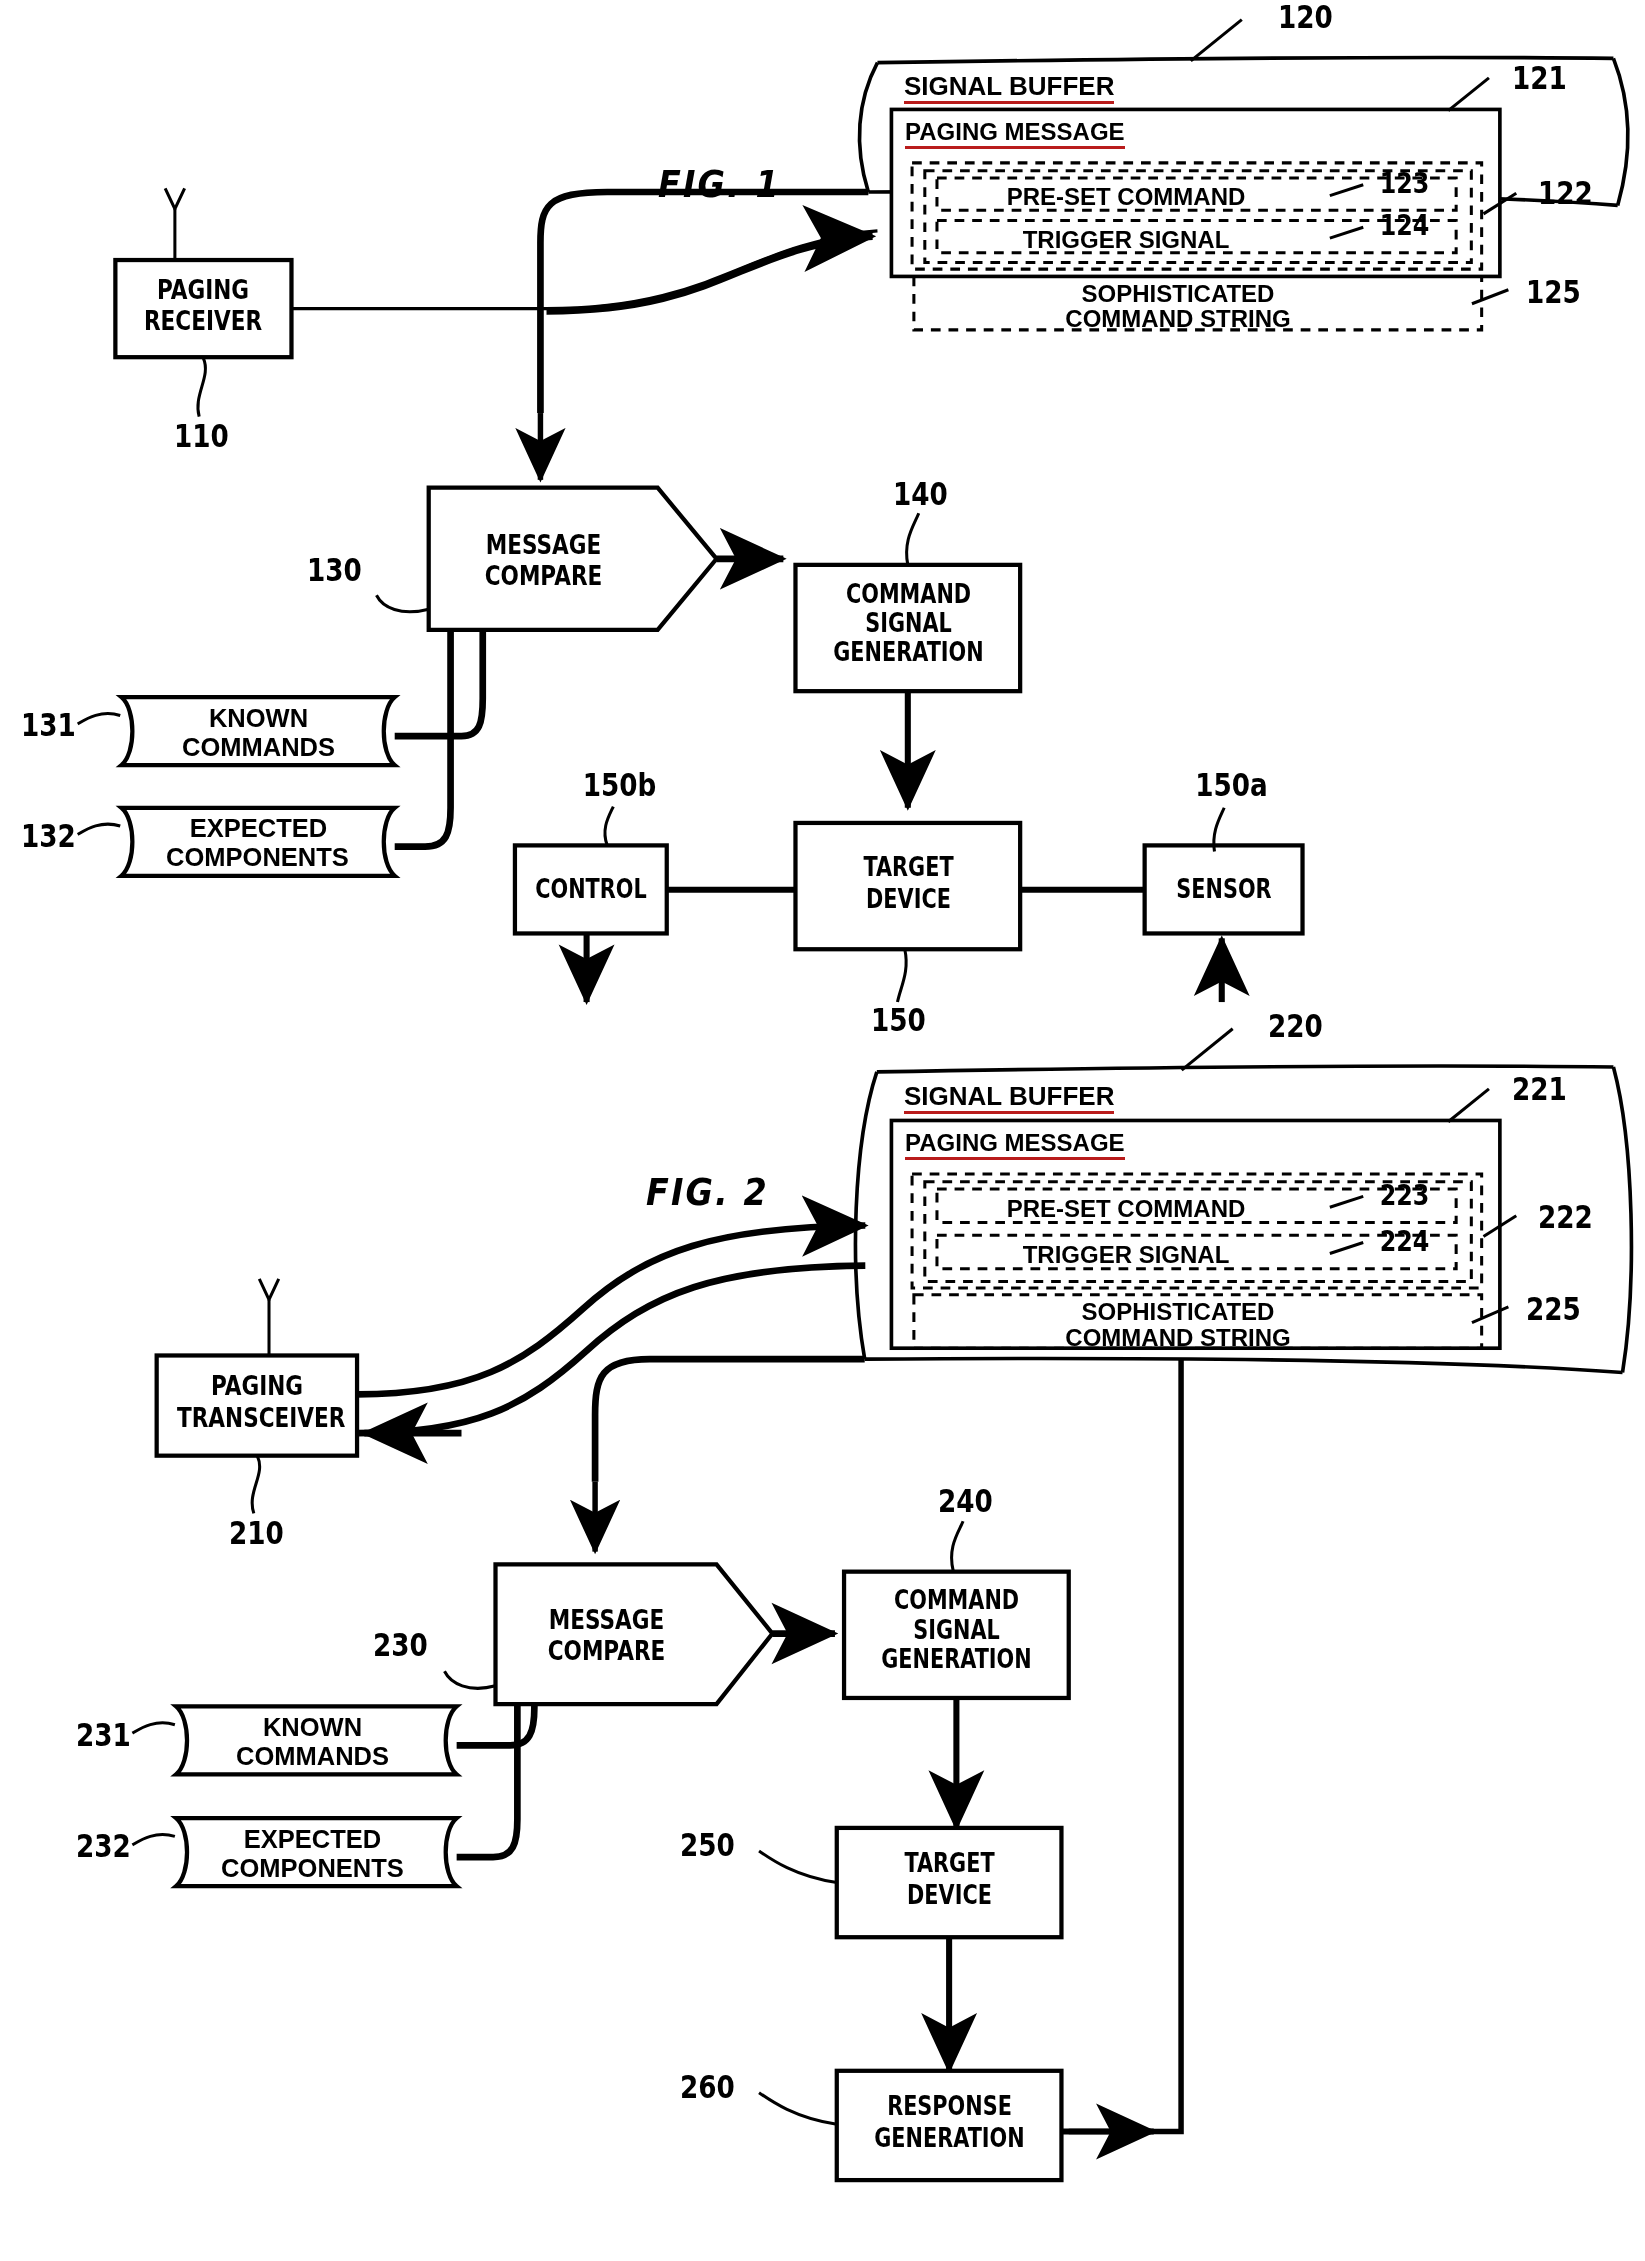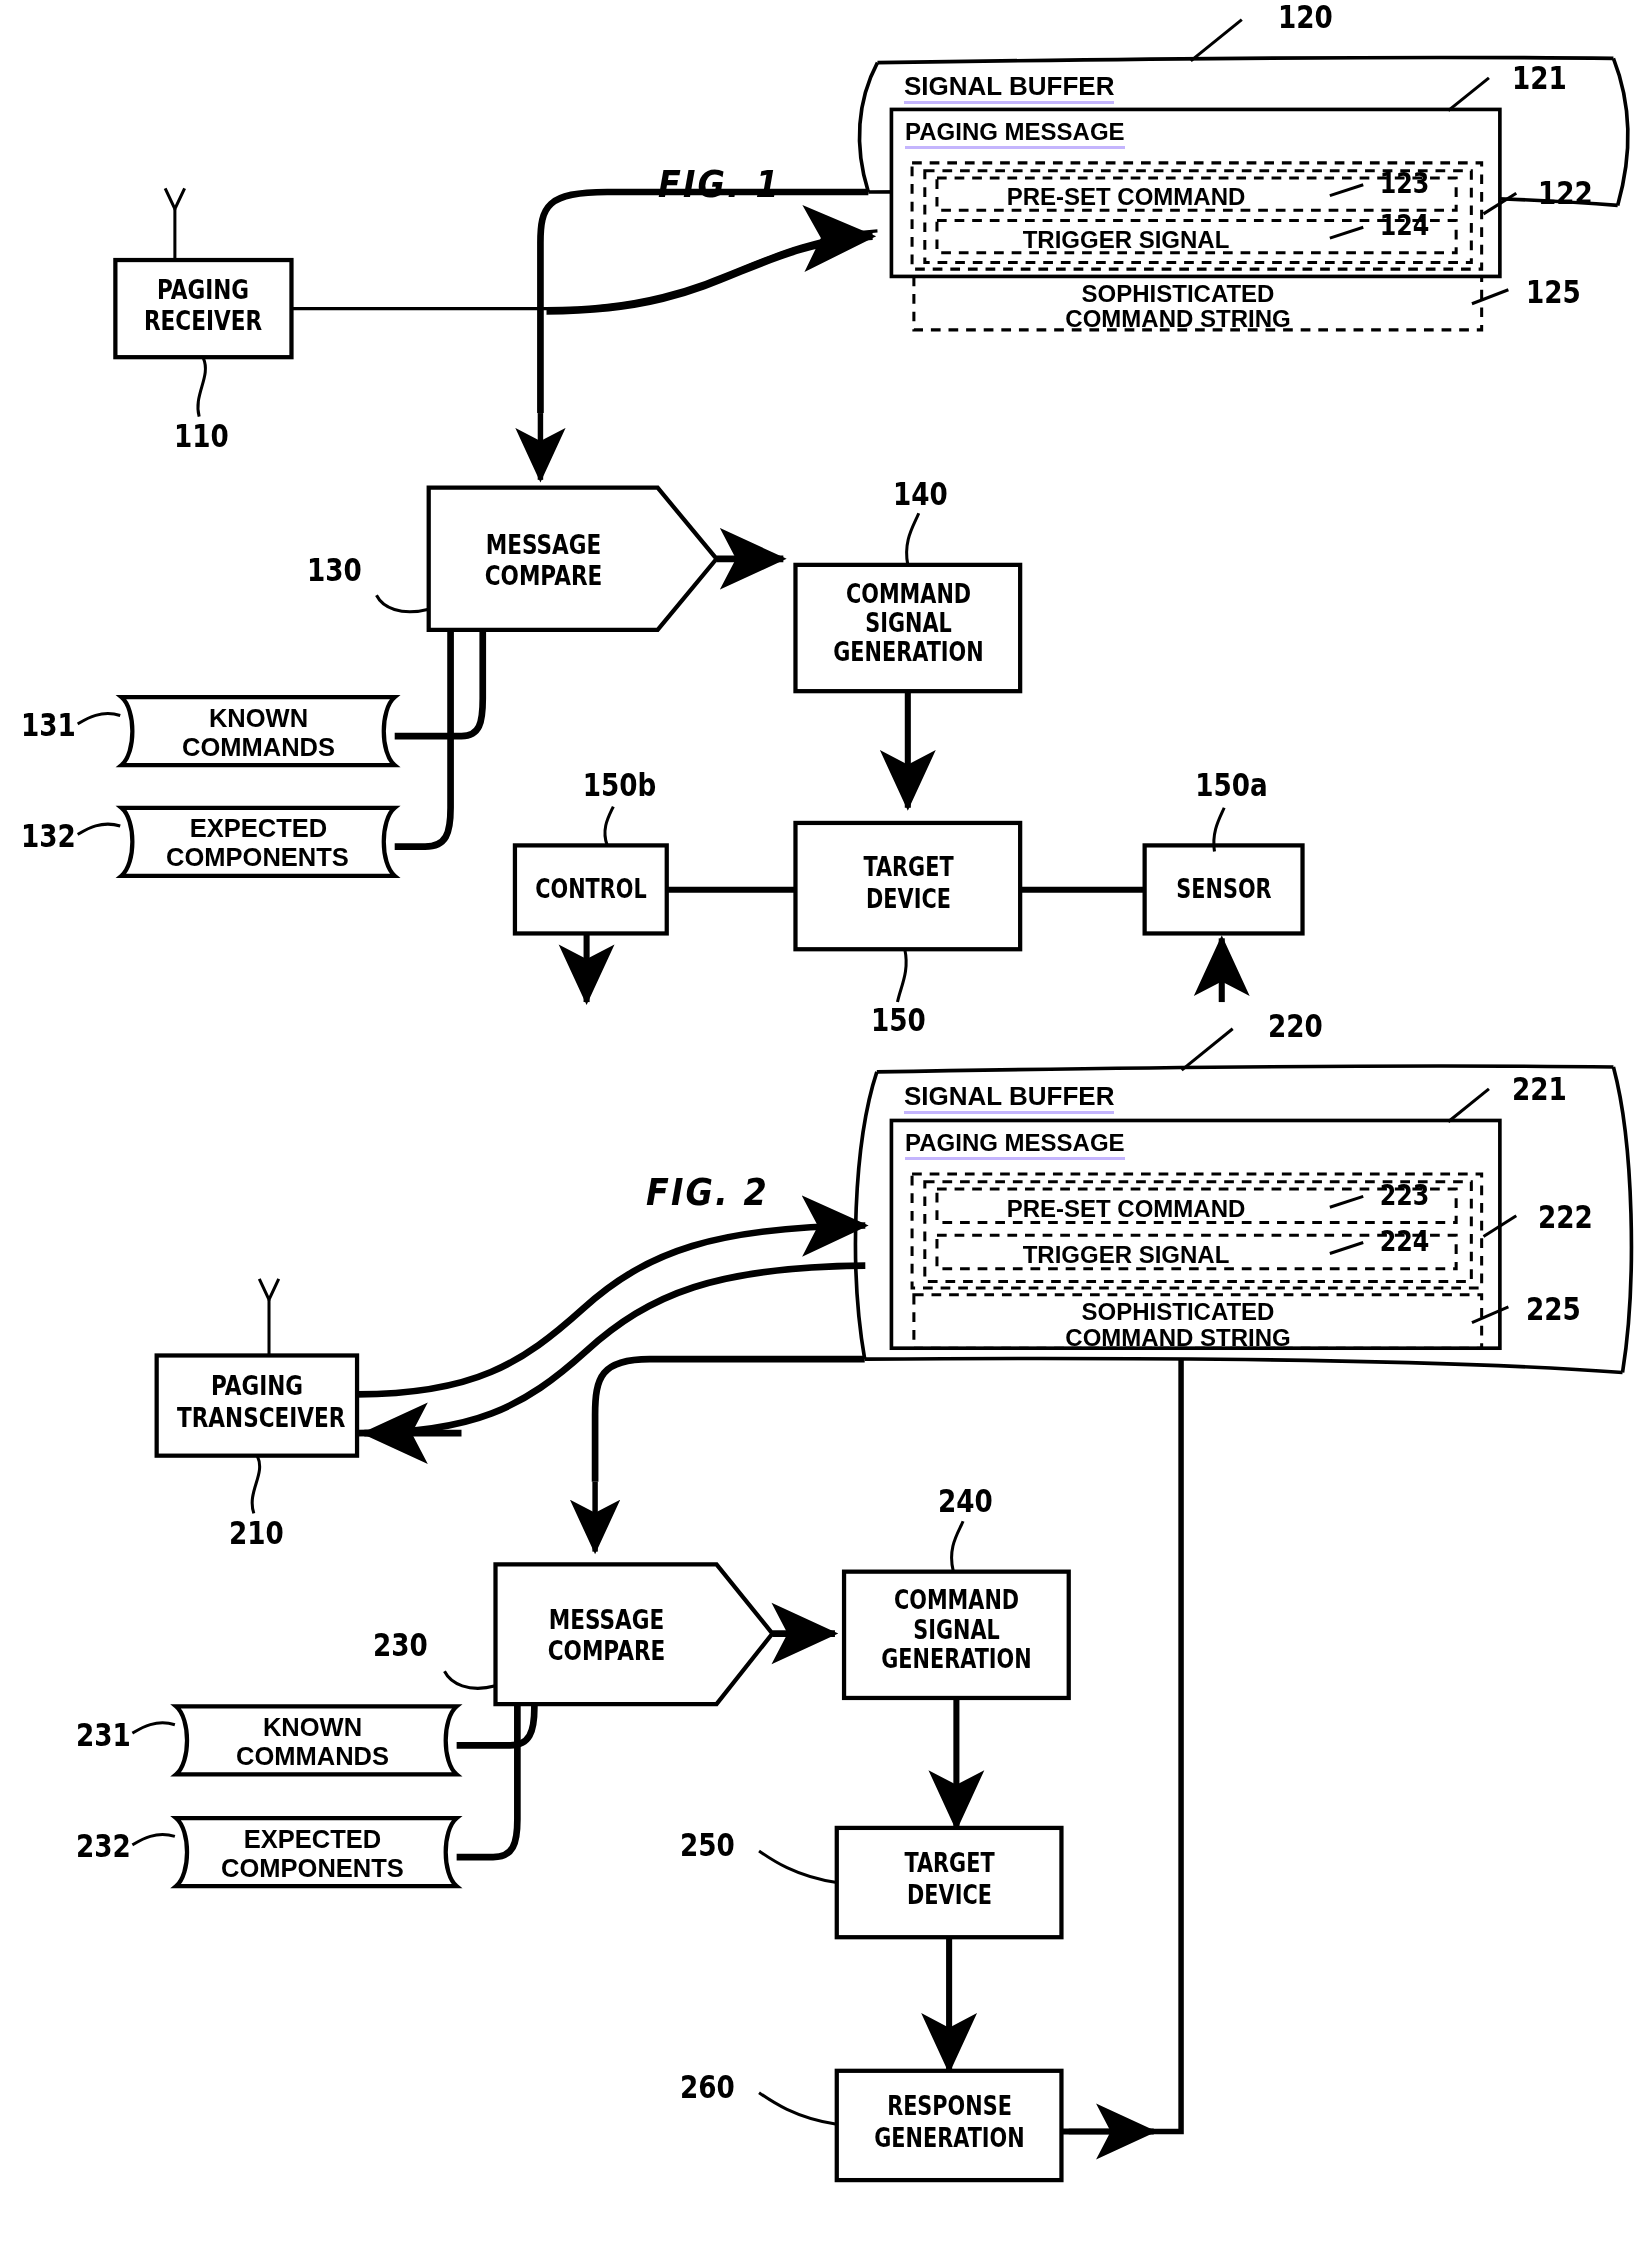--- a/index.html
+++ b/index.html
@@ -53,21 +53,21 @@
     font-family: "DejaVu Sans", sans-serif;
     font-weight: 700;
     font-style: italic;
     letter-spacing: 2.4px;
     transform: scaleX(0.88);
     transform-origin: center center;
   }
   .hdr {
     font-family: "Liberation Sans", sans-serif;
     font-weight: 700;
-    border-bottom: 3px solid #c4b5fd;
+    border-bottom: 3px solid #b91c1c;
     padding-bottom: 1.2px;
     white-space: pre;
     text-align: left;
   }
 </style>
 </head>
 <body>
 
 <div id="page">
 

